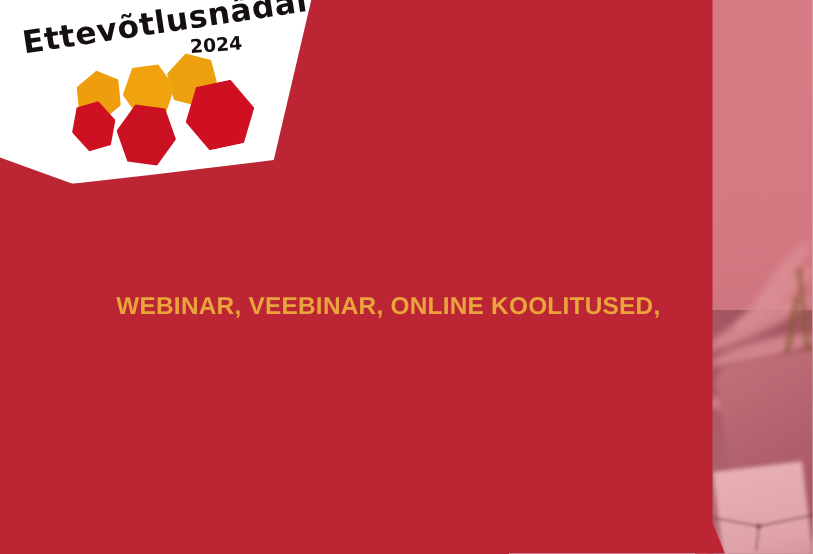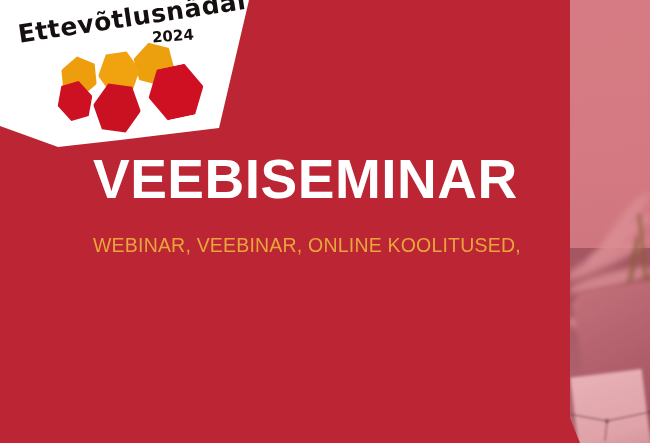--- a/index.html
+++ b/index.html
@@ -173,21 +173,21 @@
     letter-spacing: 0.5px;
     color: #ffffff;
     line-height: 1;
   }
   #subtitle {
     position: absolute;
     left: 93px;
     top: 232px;
     width: 490px;
     font-size: 19.5px;
-    font-weight: normal;
+    font-weight: bold;
     letter-spacing: .2px;
     line-height: 1.42;
     color: #e9a43c;
   }
   #subtitle span { display: block; }
 </style>
 </head>
 <body>
 
 <div id="banner">
@@ -227,19 +227,18 @@
     <div id="wordmark-year">2024</div>
 
     <div class="hex" id="hex-o3"></div>
     <div class="hex" id="hex-o2"></div>
     <div class="hex" id="hex-o1"></div>
     <div class="hex" id="hex-r3"></div>
     <div class="hex" id="hex-r1"></div>
     <div class="hex" id="hex-r2"></div>
   </div>
 
-  <div id="headline">VEEBISEMINAR</div>
 
   <div id="subtitle">
     <span>WEBINAR, VEEBINAR, ONLINE KOOLITUSED,</span>
   </div>
 
 </div>
 
 </body></html>

